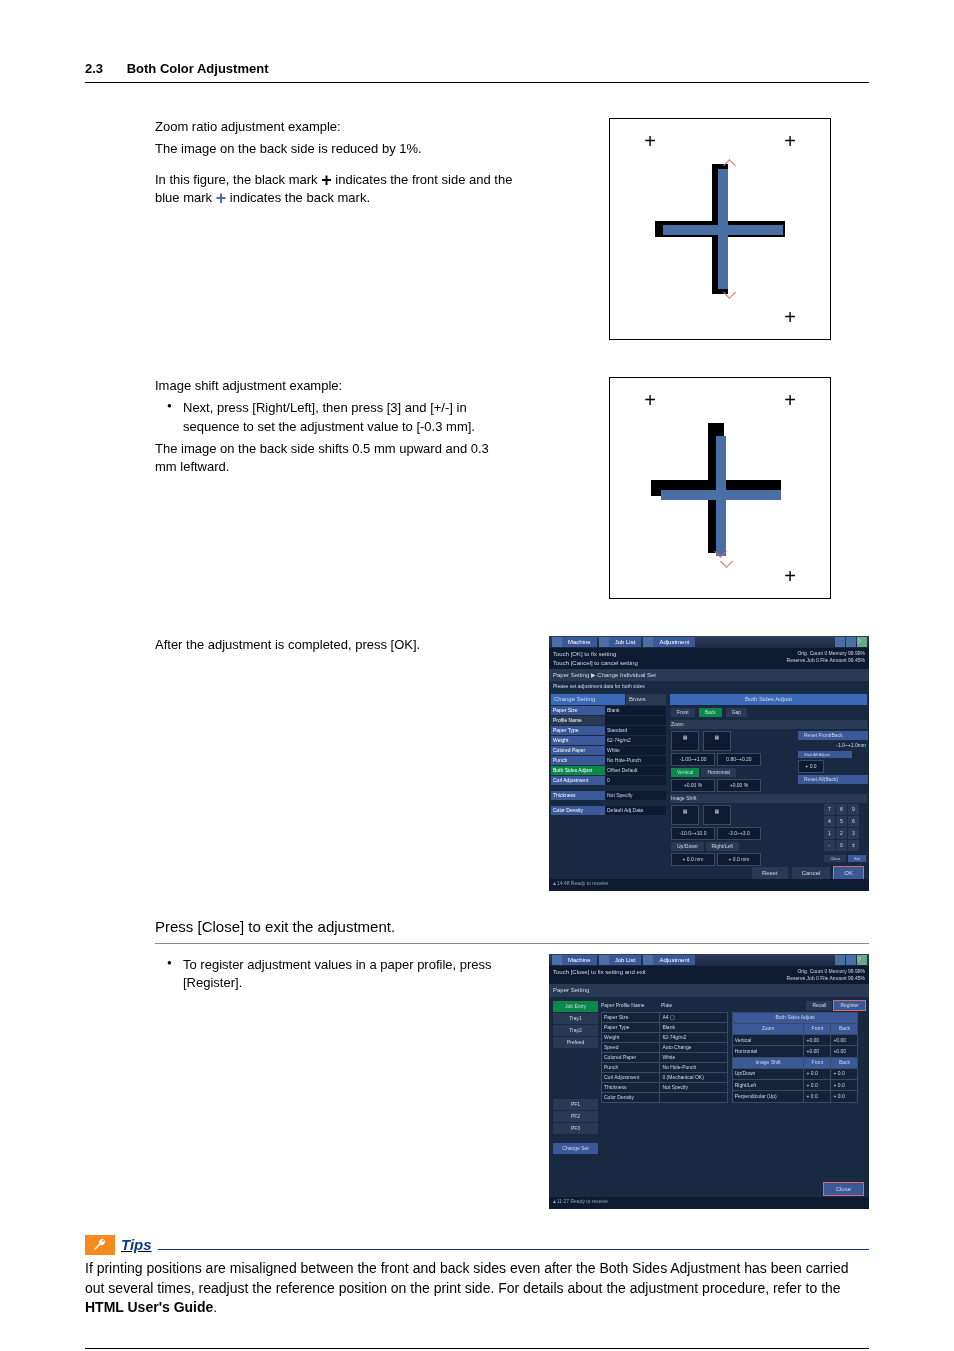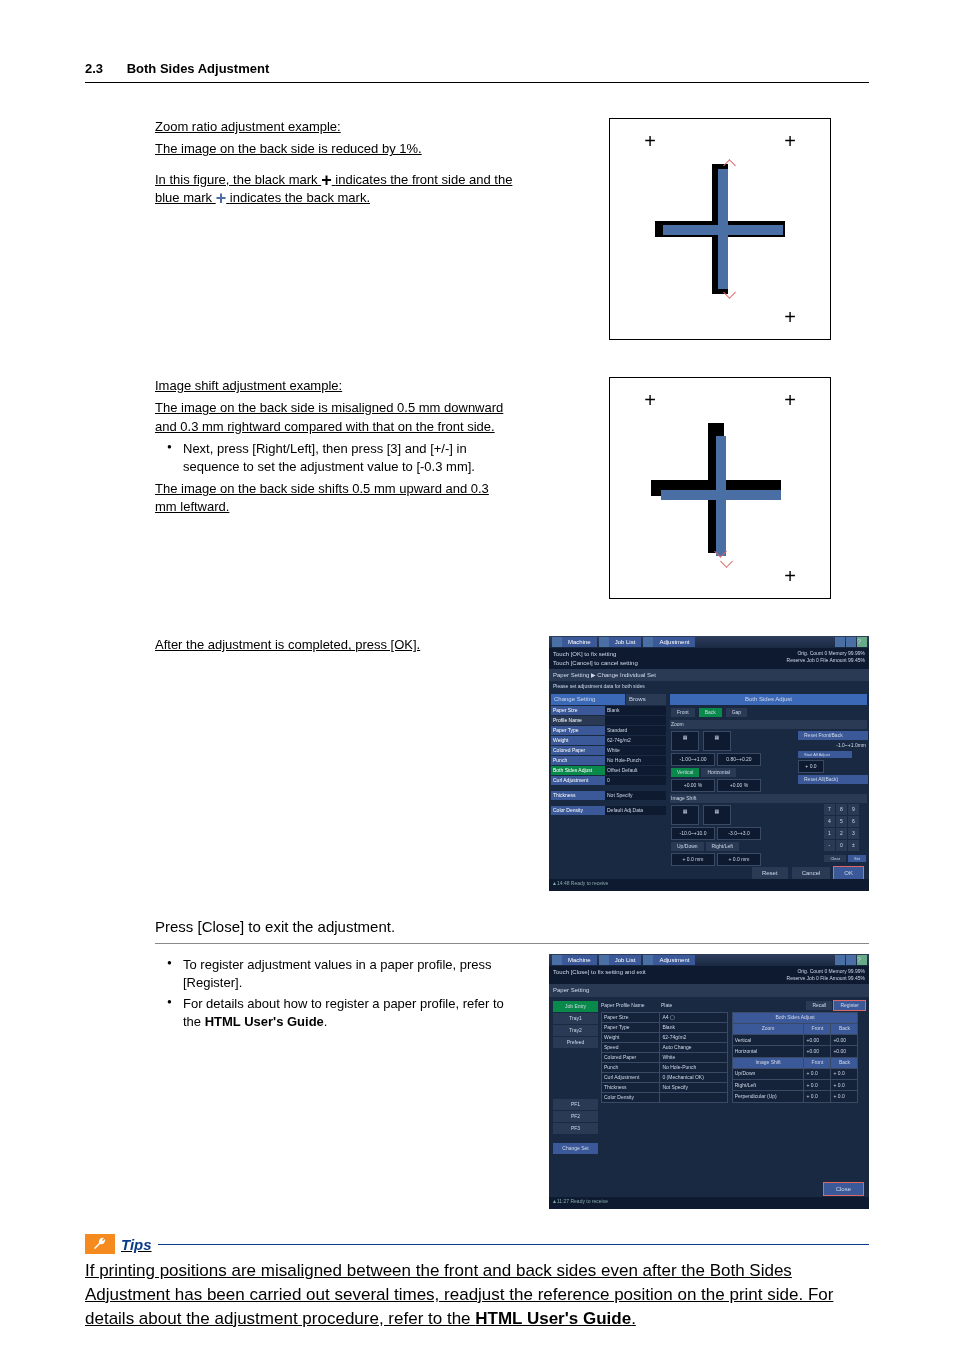--- a/index.html
+++ b/index.html
@@ -34,21 +34,20 @@
   .two-col .left {
     flex: 1;
     margin-left: 70px;
   }
   .two-col .right {
     width: 320px;
     flex-shrink: 0;
   }
   p {
     margin: 0 0 4px 0;
-    text-decoration: underline;
   }
   ul {
     margin: 2px 0 4px 0;
     padding-left: 28px;
     list-style: none;
   }
   ul li {
     position: relative;
     padding-left: 0;
     margin-bottom: 2px;
@@ -348,20 +347,21 @@
     bottom: 14px;
     right: 6px;
     background: #3b5998;
     padding: 2px 12px;
     font-size: 6px;
     outline: 1px solid #d66;
   }
 
   .tips-bar {
     display: flex;
+    align-items: center;
     margin-top: 12px;
     margin-bottom: 4px;
     text-decoration: underline;
   }
   .tips-bar .tips-icon {
     width: 30px;
     height: 20px;
     background: #f58a1f;
     display: flex;
     align-items: center;
@@ -376,37 +376,37 @@
     font-style: italic;
     font-size: 15px;
   }
   .tips-bar .tips-line {
     flex: 1;
     border-bottom: 1px solid #0a3a8a;
     margin-left: 6px;
     height: 10px;
   }
   .tips-text {
-    font-size: 17px;
+    font-size: 14px;
     margin: 4px 0 30px 0;
   }
   .footer-row {
     border-top: 1px solid #000;
     padding-top: 4px;
     font-weight: bold;
     font-size: 12px;
   }
   .bold { font-weight: bold; }
 </style>
 </head>
 <body>
 
 <div class="header-row">
   <span class="section-num">2.3</span>
-  <span class="section-title">Both Sides Adjustment</span>
+  <span class="section-title">Both Color Adjustment</span>
 </div>
 
 <div class="two-col">
   <div class="left">
     <p>Zoom ratio adjustment example:</p>
     <ul>
     </ul>
     <p>The image on the back side is reduced by 1%.</p>
     <p style="margin-top:12px;">
       <span>In this figure, the black mark </span>
@@ -429,21 +429,20 @@
       <div class="big-plus-blue h" style="left:53px;top:106px;"></div>
       <div class="tick" style="top:42px;left:115px;transform:rotate(45deg);"></div>
       <div class="tick" style="bottom:42px;left:115px;transform:rotate(225deg);"></div>
     </div>
   </div>
 </div>
 
 <div class="two-col">
   <div class="left">
     <p>Image shift adjustment example:</p>
-    <p>The image on the back side is misaligned 0.5 mm downward and 0.3 mm rightward compared with that on the front side.</p>
     <ul>
       <li>Next, press [Right/Left], then press [3] and [+/-] in sequence to set the adjustment value to [-0.3 mm].</li>
     </ul>
     <p>The image on the back side shifts 0.5 mm upward and 0.3 mm leftward.</p>
   </div>
   <div class="right">
     <div class="fig-box">
       <div class="plus-mark" style="top:12px;left:30px;">+</div>
       <div class="plus-mark" style="top:12px;right:30px;">+</div>
       <div class="plus-mark" style="bottom:12px;right:30px;">+</div>
@@ -590,23 +589,20 @@
   </div>
 </div>
 
 <div>
   <div class="step-heading">Press [Close] to exit the adjustment.</div>
   <hr class="separator-line">
   <div class="two-col">
     <div class="left">
       <ul>
         <li>To register adjustment values in a paper profile, press [Register].</li>
-        <li>
-          <span>For details about how to register a paper profile, refer to the </span><span class="bold">HTML User's Guide</span><span>.</span>
-        </li>
       </ul>
     </div>
     <div class="right">
       <div class="screenshot-placeholder screenshot2">
         <div class="topbar">
           <div class="iconbox"></div>
           <div class="tab">Machine</div>
           <div class="iconbox"></div>
           <div class="tab">Job List</div>
           <div class="iconbox"></div>

